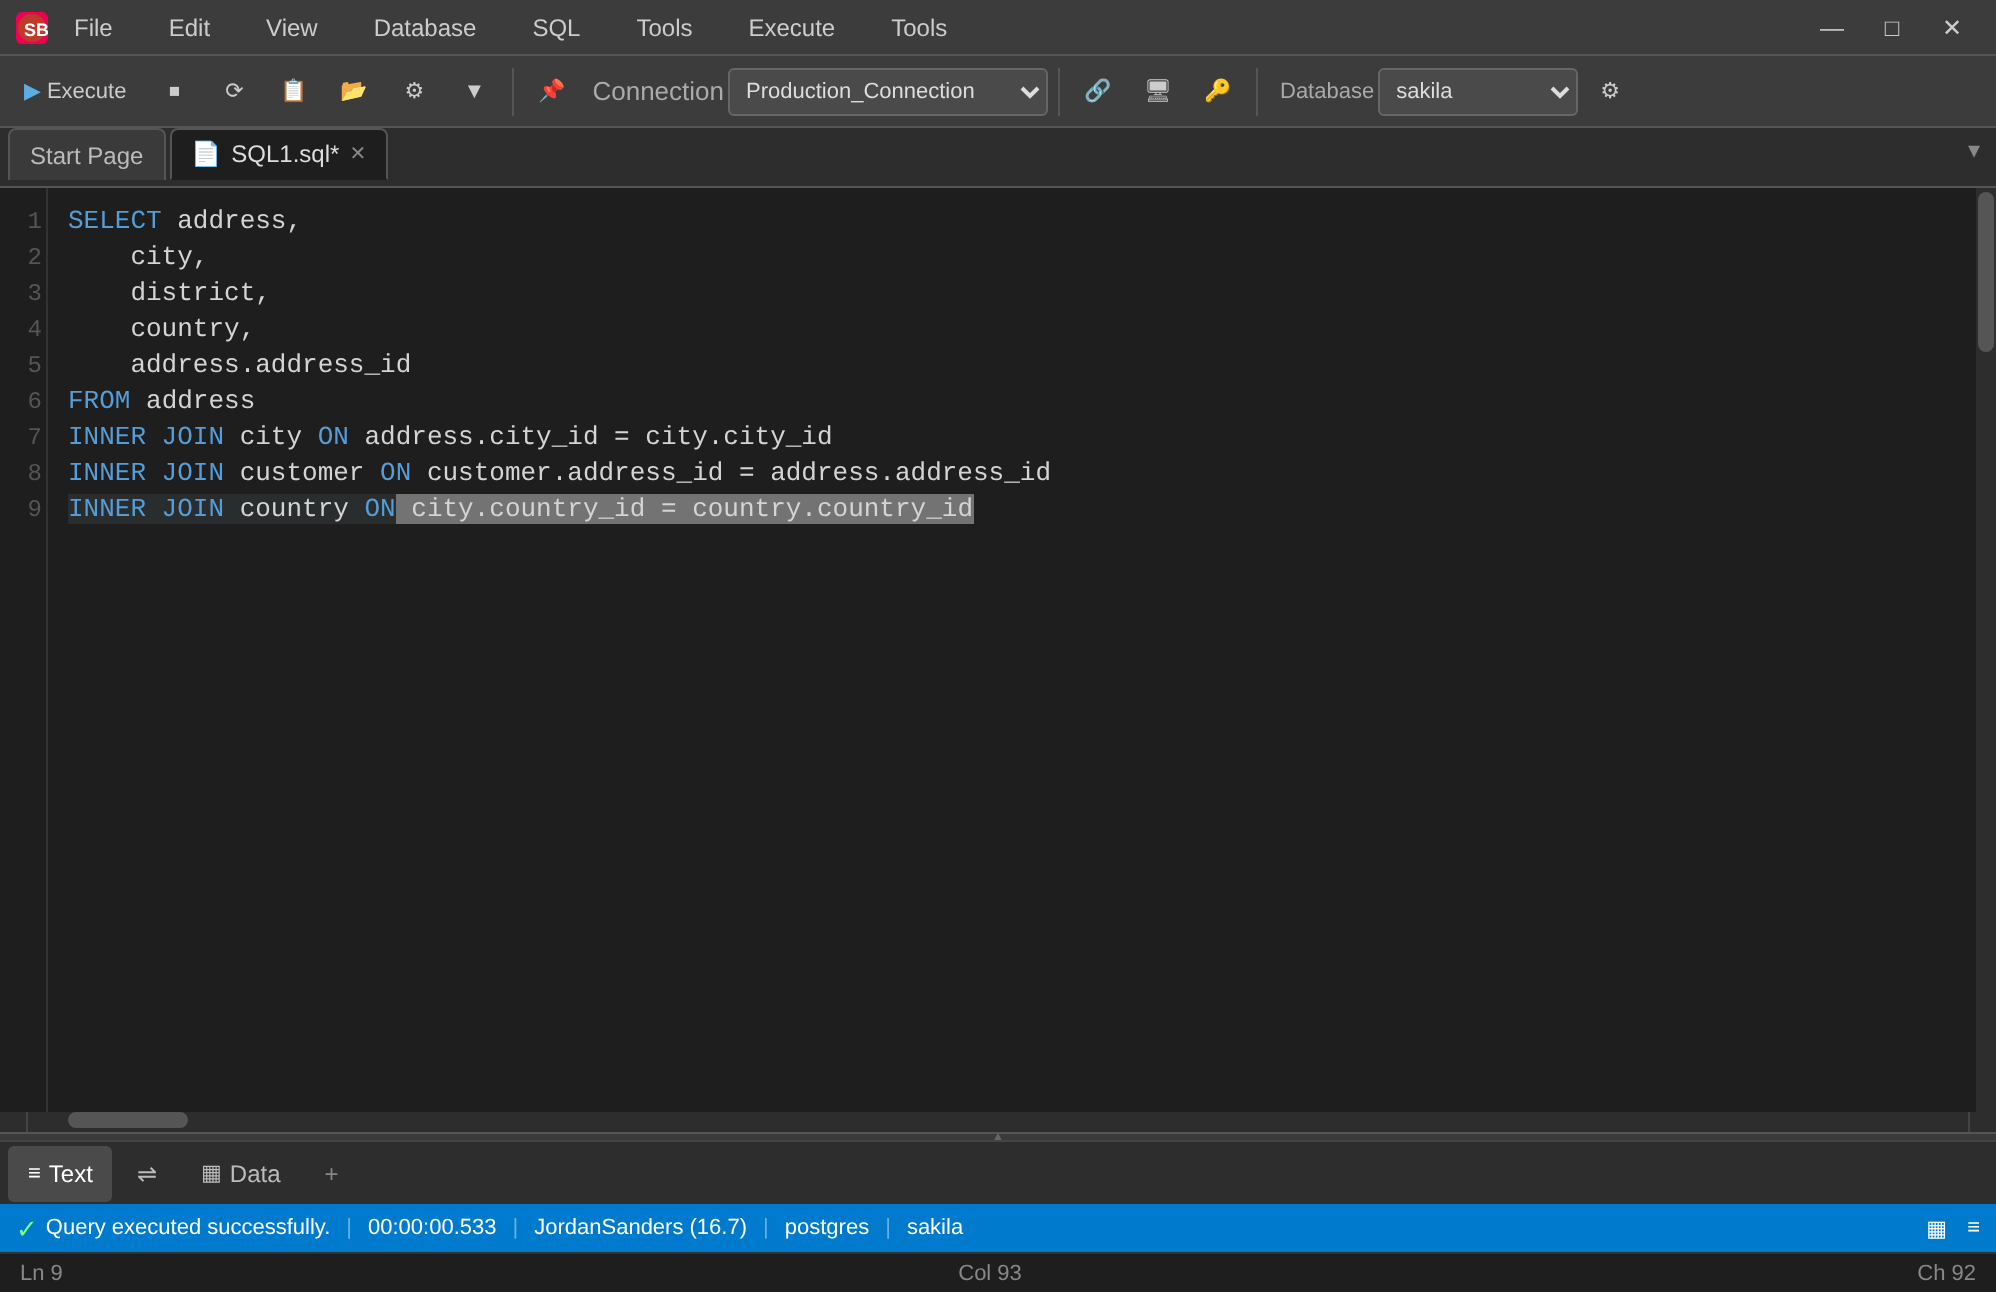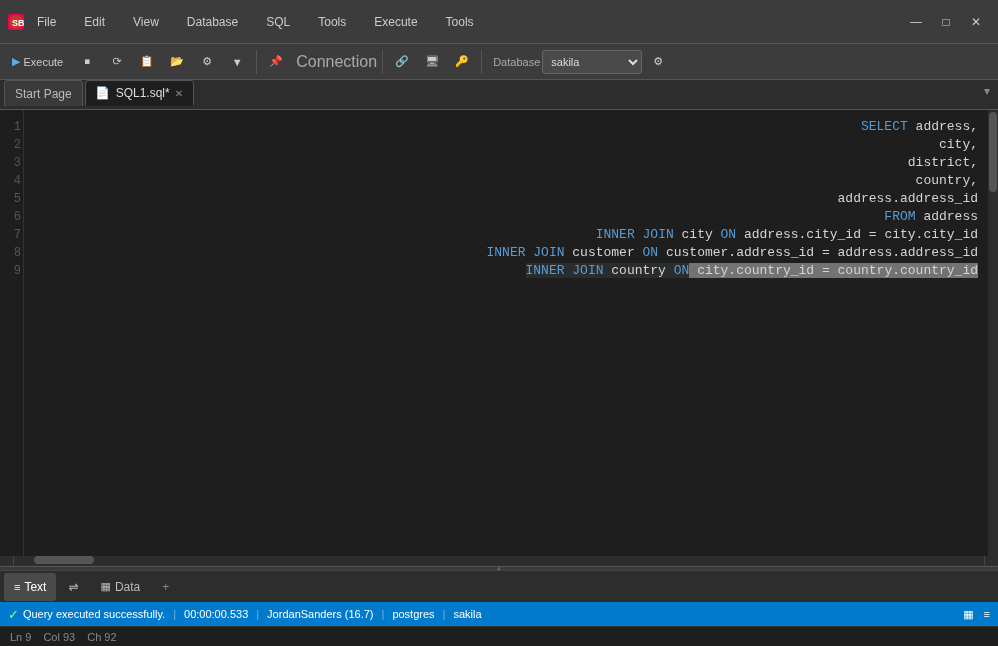--- a/index.html
+++ b/index.html
@@ -1,21 +1,21 @@
 <!DOCTYPE html>
 <html><head>
   <meta charset="utf-8">
   <style>
     * { margin: 0; padding: 0; box-sizing: border-box; }
     body { font-family: 'Segoe UI', Arial, sans-serif; font-size: 12px; background: #2b2b2b; color: #ccc; width: 998px; height: 646px; overflow: hidden; display: flex; flex-direction: column; }
 
     
     .title-bar {
       background: #3c3c3c;
-      height: 44px;
+      height: 28px;
       display: flex;
       align-items: center;
       padding: 0 8px;
       justify-content: space-between;
       border-bottom: 1px solid #555;
       flex-shrink: 0;
     }
     .title-bar-left { display: flex; align-items: center; gap: 6px; }
     .title-bar-logo { width: 16px; height: 16px; background: #e05; border-radius: 3px; display: flex; align-items: center; justify-content: center; font-size: 9px; font-weight: bold; color: white; }
     .title-bar-menu { display: flex; gap: 14px; }
@@ -42,21 +42,21 @@
       display: flex;
       align-items: center;
       justify-content: center;
       cursor: pointer;
       border-radius: 3px;
       color: #ccc;
       font-size: 11px;
       gap: 3px;
     }
     .tb-btn.text-btn { padding: 0 8px; }
-    .connection-label { color: #aaa; font-size: 16px; margin-left: 4px; }
+    .connection-label { color: #aaa; font-size: 13px; margin-left: 4px; }
     .connection-dropdown {
       background: #4a4a4a;
       border: 1px solid #666;
       color: #ddd;
       font-size: 11px;
       padding: 2px 4px;
       height: 24px;
       border-radius: 3px;
       cursor: pointer;
       min-width: 160px;
@@ -131,21 +131,20 @@
     .code-content {
       flex: 1;
       padding: 8px 10px;
       font-family: 'Consolas', 'Courier New', monospace;
       font-size: 13px;
       line-height: 18px;
       overflow: auto;
       color: #d4d4d4;
       background: #1e1e1e;
       white-space: pre;
-      text-align: right;
     }
     .kw { color: #569cd6; }
 
     .scrollbar-v {
       width: 10px;
       background: #2d2d2d;
       flex-shrink: 0;
       display: flex;
       flex-direction: column;
     }
@@ -213,21 +212,21 @@
     .status-ok { display: flex; align-items: center; gap: 4px; }
     .status-ok-icon { color: #7fff7f; font-size: 13px; }
     .status-right { margin-left: auto; display: flex; align-items: center; gap: 10px; }
 
     
     .line-info {
       background: #1e1e1e;
       height: 20px;
       display: flex;
       align-items: center;
-      justify-content: flex-start;
+      justify-content: space-between;
       padding: 0 10px;
       font-size: 11px;
       color: #888;
       border-top: 1px solid #333;
       flex-shrink: 0;
       gap: 12px;
     }
 
     
     .hscroll-bar {
@@ -297,20 +296,23 @@
     <span>⚙</span>
   </div>
   <div class="tb-btn">
     <span>▼</span>
   </div>
   <div class="tb-sep"></div>
   <div class="tb-btn">
     <span>📌</span>
   </div>
   <span class="connection-label">Connection</span>
+  <select class="connection-dropdown">
+    <option>Production_Connection</option>
+  </select>
   <div class="tb-sep"></div>
   <div class="tb-btn">
     <span>🔗</span>
   </div>
   <div class="tb-btn">
     <span>🖥</span>
   </div>
   <div class="tb-btn">
     <span>🔑</span>
   </div>

